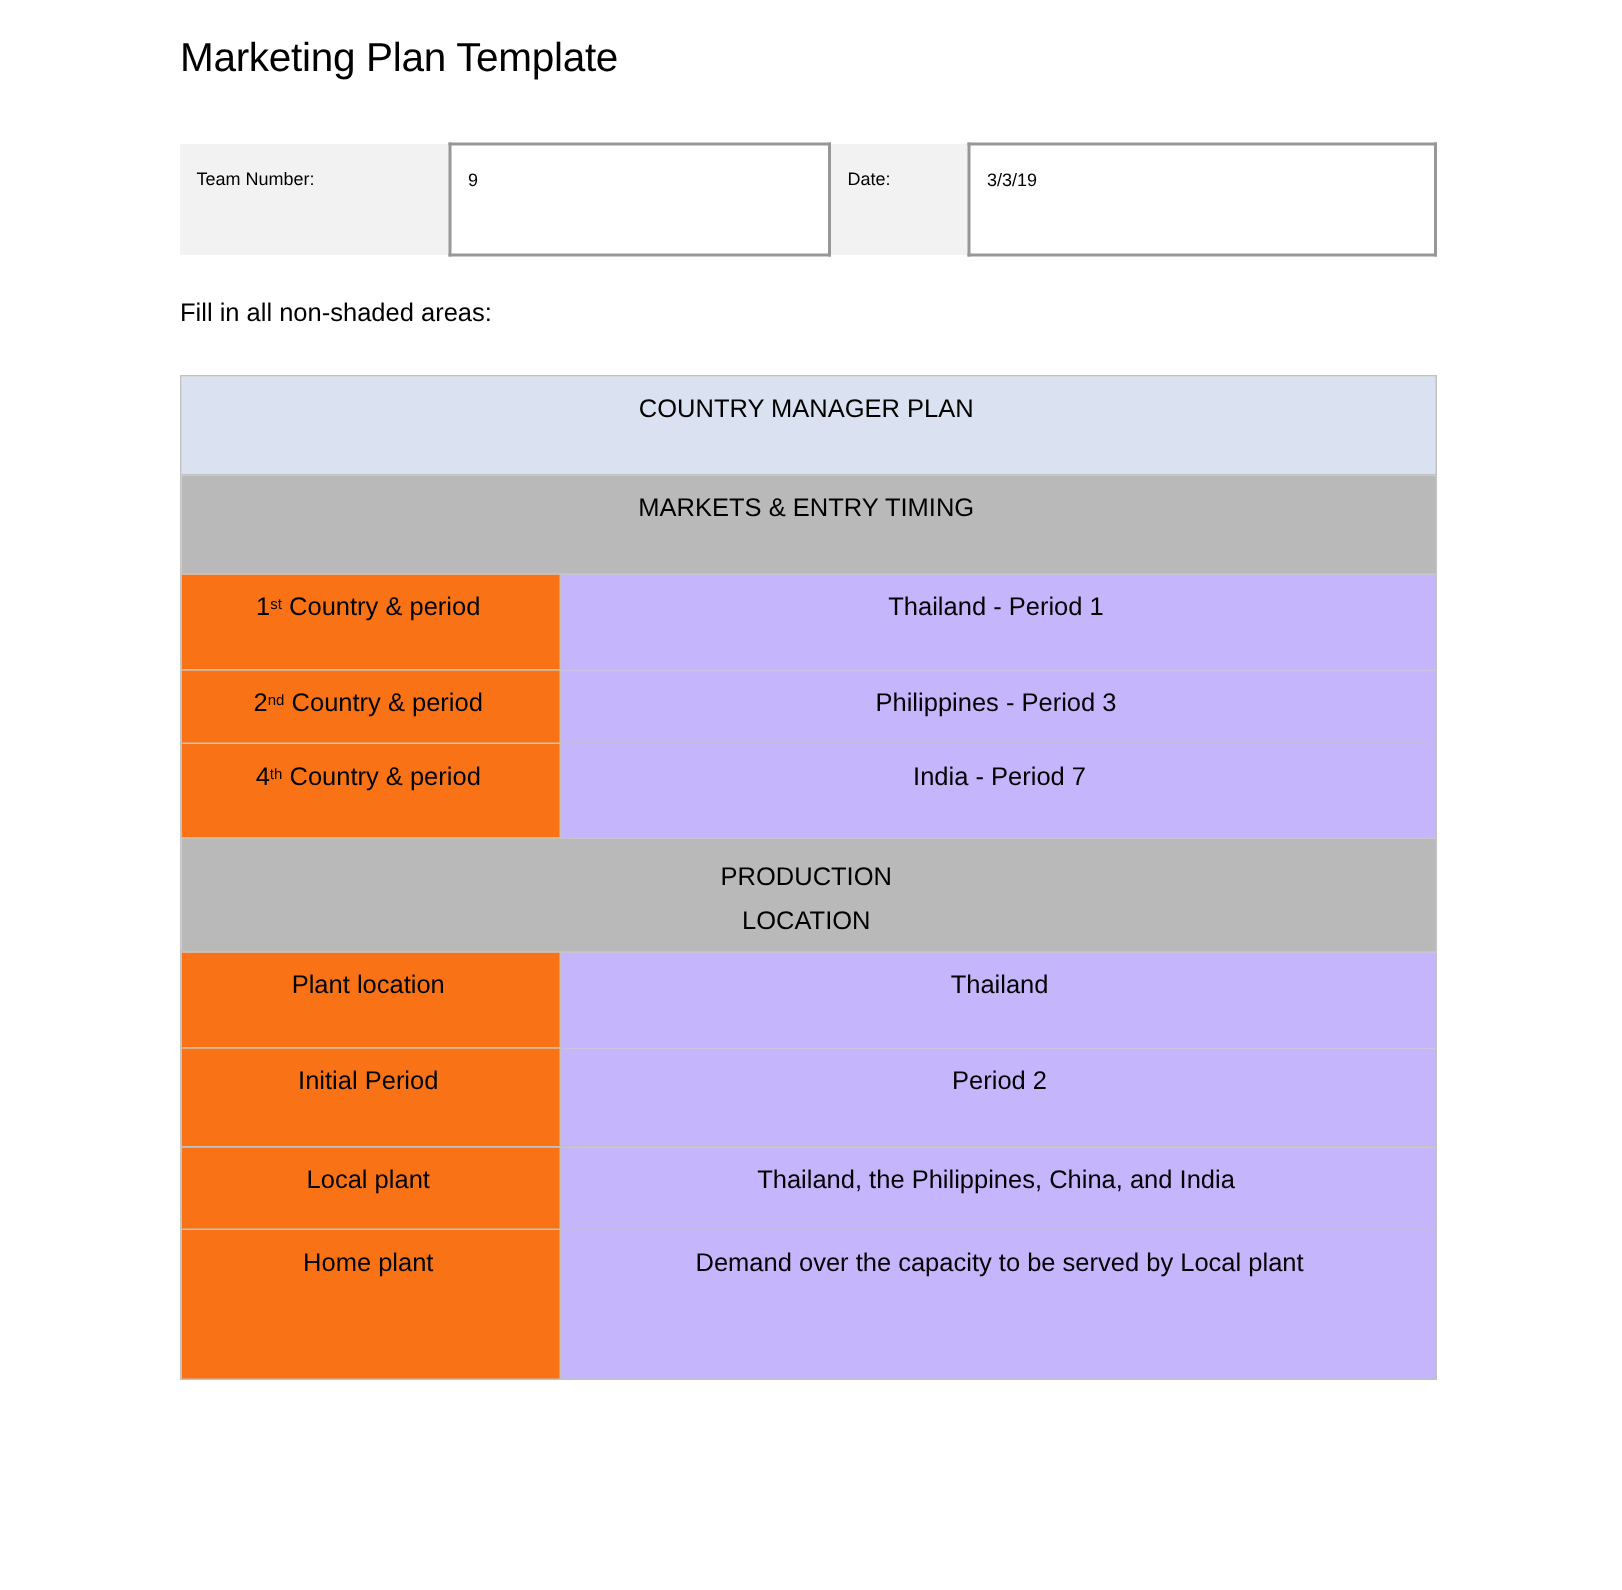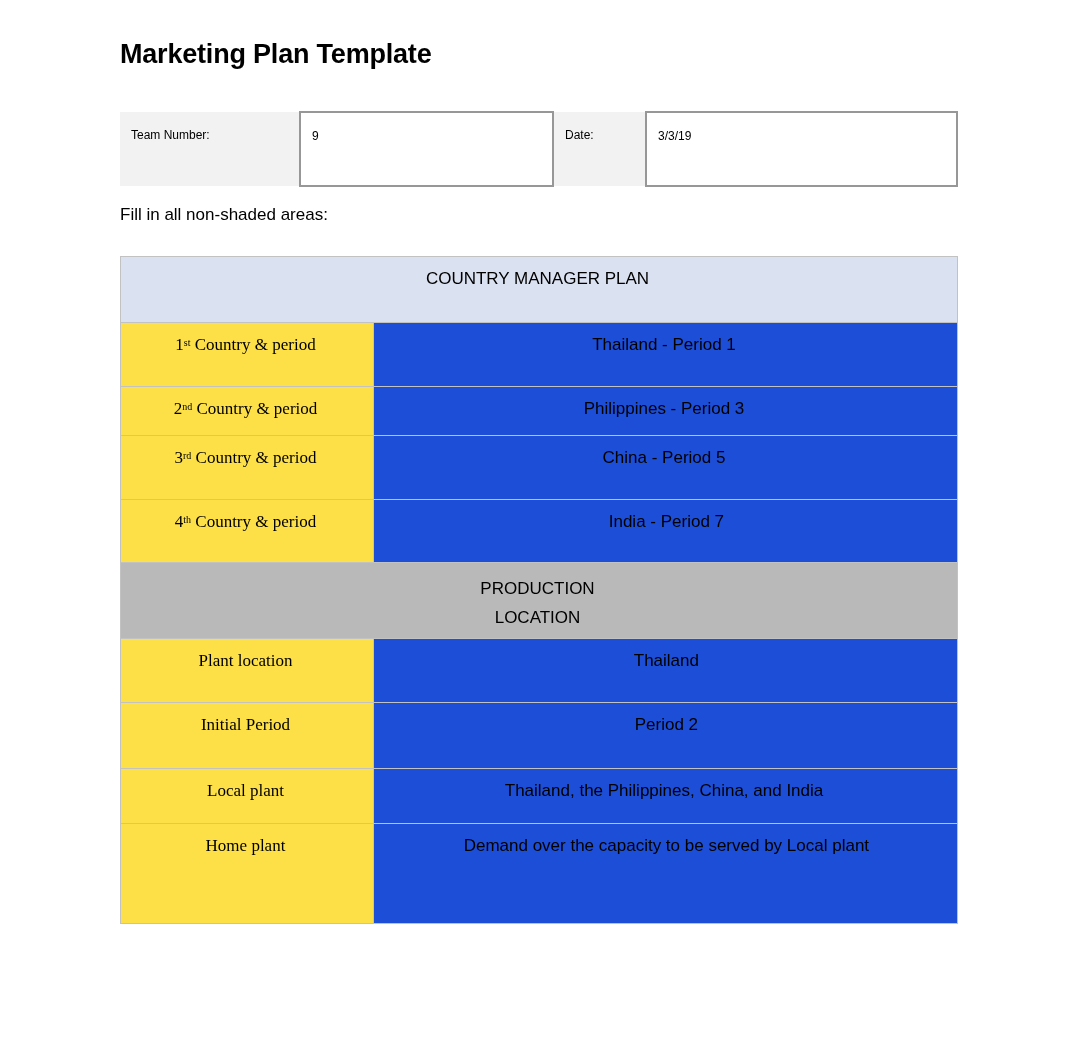--- a/index.html
+++ b/index.html
@@ -14,24 +14,24 @@
     height: 1060px;
     overflow: hidden;
     position: relative;
   }
   .doc {
     width: 837px;
     margin-left: 120px;
   }
   .doc-title {
     margin: 0;
-    padding-top: 38px;
+    padding-top: 22px;
     font-size: 27px;
     line-height: 32px;
-    font-weight: bold;
+    font-weight: normal;
     letter-spacing: -0.2px;
   }
   
   table.t1 {
     border-collapse: collapse;
     table-layout: fixed;
     width: 837px;
     margin-top: 41px;
   }
   table.t1 td {
@@ -43,42 +43,42 @@
   table.t1 td.shade {
     background: #f2f2f2;
     border: none;
   }
   table.t1 td.fill {
     background: #ffffff;
     border: 2px solid #979797;
   }
   
   .instruction {
-    margin-top: 17px;
+    margin-top: 27px;
     font-size: 17px;
     line-height: 21px;
   }
   table.t2 {
     border-collapse: collapse;
     table-layout: fixed;
     width: 837px;
     margin-top: 31px;
   }
   table.t2 td {
     vertical-align: top;
     font-size: 17px;
     line-height: 22px;
     padding: 11px 12px 6px 9px;
     border: 1.5px solid #c2c2c2;
     text-align: center;
   }
   td.hdr-blue  { background: #dae1f0; }
   td.hdr-gray  { background: #b9b9b9; }
-  td.lbl       { background: #fde047; font-family: Liberation Serif, serif; }
-  td.val       { background: #1d4ed8; white-space: pre-wrap; }
+  td.lbl       { background: #f97316; }
+  td.val       { background: #c4b5fd; white-space: pre-wrap; }
   td.hdr-gray .line { line-height: 29px; }
   sup.ord {
     font-size: 10px;
     line-height: 0;
     vertical-align: baseline;
     position: relative;
     top: -0.45em;
   }
   .spell {
     text-decoration-line: underline;
@@ -119,35 +119,34 @@
     <colgroup>
       <col style="width:253px">
         <col style="width:584px">
     </colgroup>
 
     <tbody>
         <tr style="height:66px">
       <td class="hdr-blue" colspan="2">COUNTRY MANAGER PLAN</td>
     </tr>
 
+    <tr style="height:66px">
+      <td class="hdr-gray" colspan="2">MARKETS &amp; ENTRY TIMING</td>
+    </tr>
 
     <tr style="height:64px">
       <td class="lbl"><span>1</span><sup class="ord">st</sup><span> Country &amp; period</span></td>
       <td class="val">Thailand - Period 1</td>
     </tr>
 
     <tr style="height:49px">
       <td class="lbl"><span>2</span><sup class="ord">nd</sup><span> Country &amp; period</span></td>
       <td class="val">Philippines - Period 3</td>
     </tr>
 
-    <tr style="height:64px">
-      <td class="lbl"><span>3</span><sup class="ord">rd</sup><span> Country &amp; period</span></td>
-      <td class="val">China - Period 5</td>
-    </tr>
 
     <tr style="height:63px">
       <td class="lbl"><span>4</span><sup class="ord">th</sup><span> Country &amp; period</span></td>
       <td class="val"> India - Period 7</td>
     </tr>
 
     <tr style="height:70px">
       <td class="hdr-gray" colspan="2">
         <div class="line">PRODUCTION</div>
         <div class="line">LOCATION</div>

